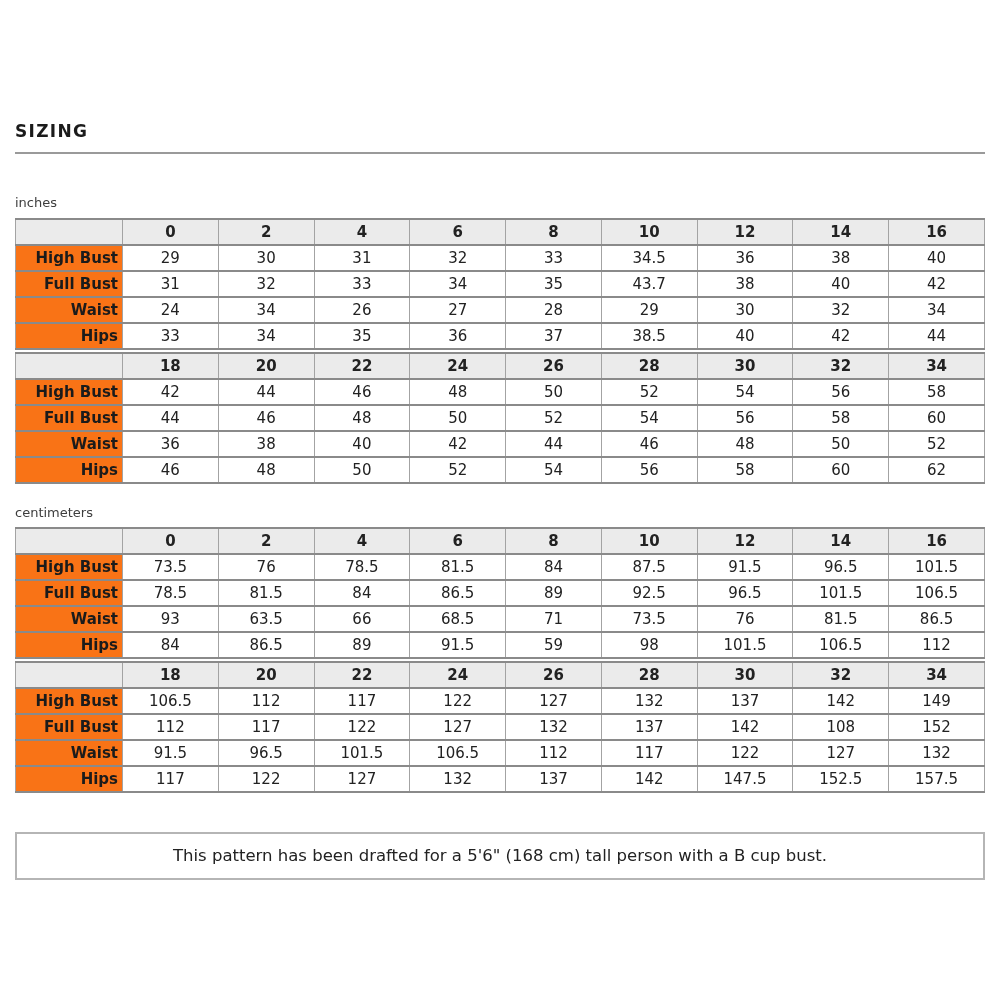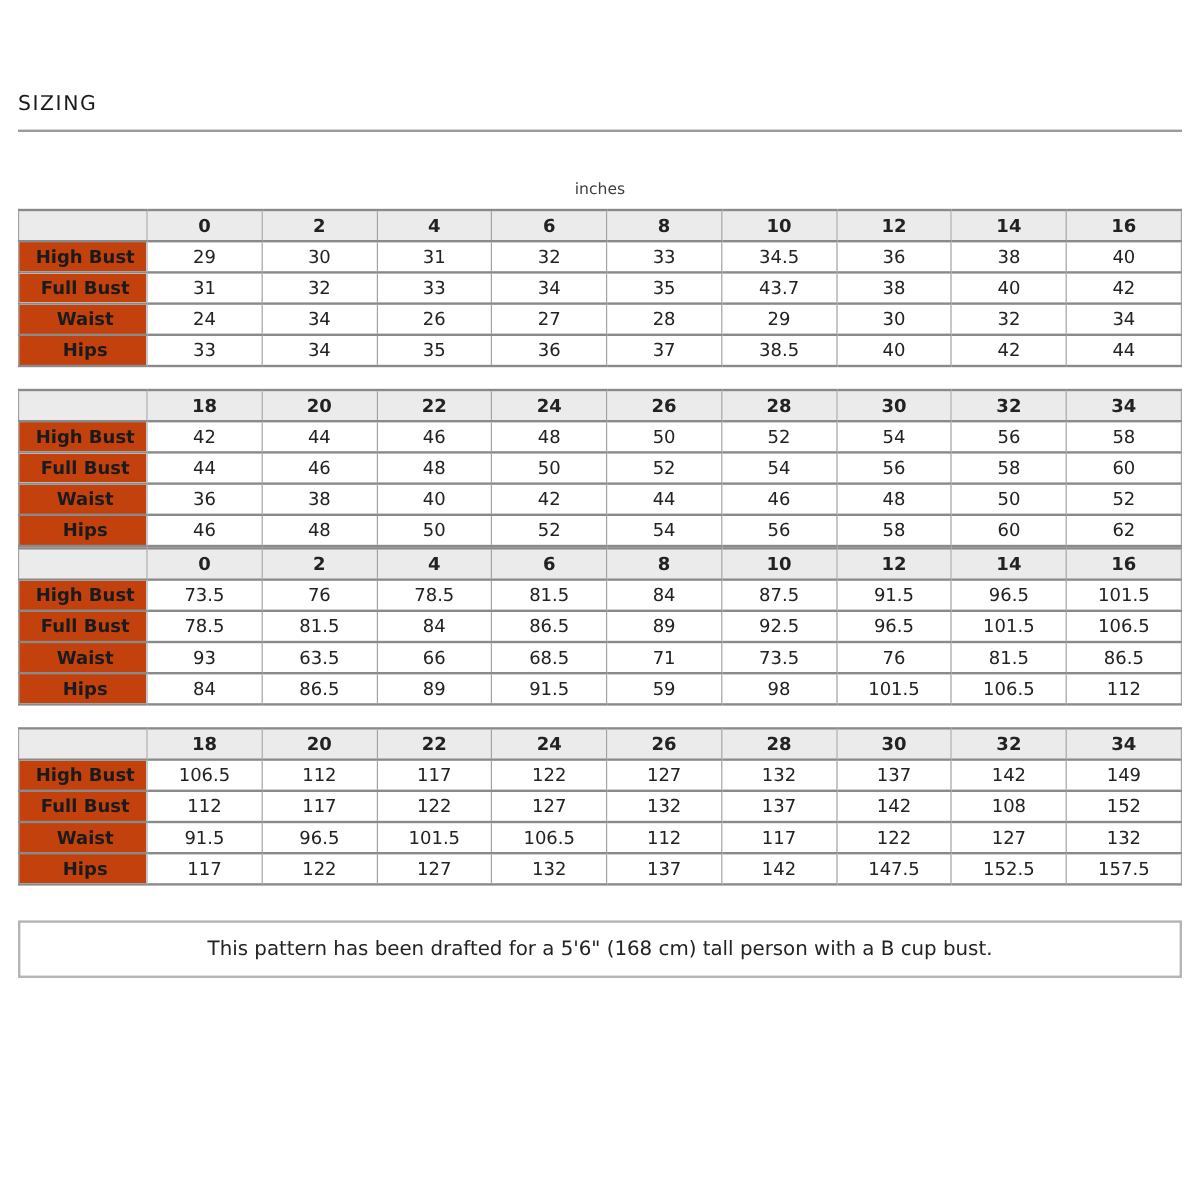--- a/index.html
+++ b/index.html
@@ -5,78 +5,77 @@
   * { box-sizing: border-box; }
   html, body { margin: 0; padding: 0; background: #ffffff; }
   body {
     width: 1000px; height: 1000px; overflow: hidden;
     font-family: "DejaVu Sans", "Liberation Sans", sans-serif;
     color: #1f1f1f;
   }
   .page { padding: 0 15px; }
 
   h1.page-title {
-    margin: 76px 0 0 0;
+    margin: 120px 0 0 0;
     font-size: 17px;
-    font-weight: normal;
+    font-weight: bold;
     letter-spacing: 1.3px;
     color: #1b1b1b;
     line-height: 1.35;
   }
   hr.title-divider {
     border: none;
     border-top: 2px solid #9a9a9a;
     margin: 9px 0 0 0;
   }
 
   .unit-label {
     font-size: 13px;
     color: #3d3d3d;
     margin: 41px 0 7px 0;
     line-height: 1.2;
-    text-align: center;
   }
   .unit-label.cm { margin-top: 21px; }
 
   table.sizing {
     width: 100%;
     border-collapse: collapse;
     table-layout: fixed;
     font-size: 15px;
     color: #222222;
   }
-  table.sizing.gap { margin-top: 18px; }
+  table.sizing.gap { margin-top: 2px; }
 
   table.sizing th, table.sizing td {
     border-left: 1px solid #a3a3a3;
     border-right: 1px solid #a3a3a3;
     border-top: 2px solid #8a8a8a;
     border-bottom: 2px solid #8a8a8a;
     padding: 3px 4px;
     height: 26px;
     text-align: center;
     vertical-align: middle;
     overflow: hidden;
     white-space: nowrap;
   }
   table.sizing thead th {
     background: #ebebeb;
     font-weight: bold;
   }
   table.sizing thead th.corner { width: 107px; }
   table.sizing tbody th.rowlabel {
-    background: #c2410c;
+    background: #f97316;
     font-weight: bold;
-    text-align: center;
+    text-align: right;
     padding-left: 8px;
     color: #1b1b1b;
   }
 
   .note {
-    margin-top: 29px;
+    margin-top: 39px;
     border: 2px solid #b5b5b5;
     padding: 12px 10px 13px 10px;
     text-align: center;
     font-size: 16.5px;
     color: #222222;
   }
 </style>
 </head>
 <body>
 
@@ -213,20 +212,21 @@
           <td>52</td>
           <td>54</td>
           <td>56</td>
           <td>58</td>
           <td>60</td>
           <td>62</td>
         </tr>
       </tbody>
     </table>
 
+  <div class="unit-label cm">centimeters</div>
 
   <table class="sizing">
       <thead>
         <tr>
           <th class="corner"></th>
           <th>0</th>
           <th>2</th>
           <th>4</th>
           <th>6</th>
           <th>8</th>

